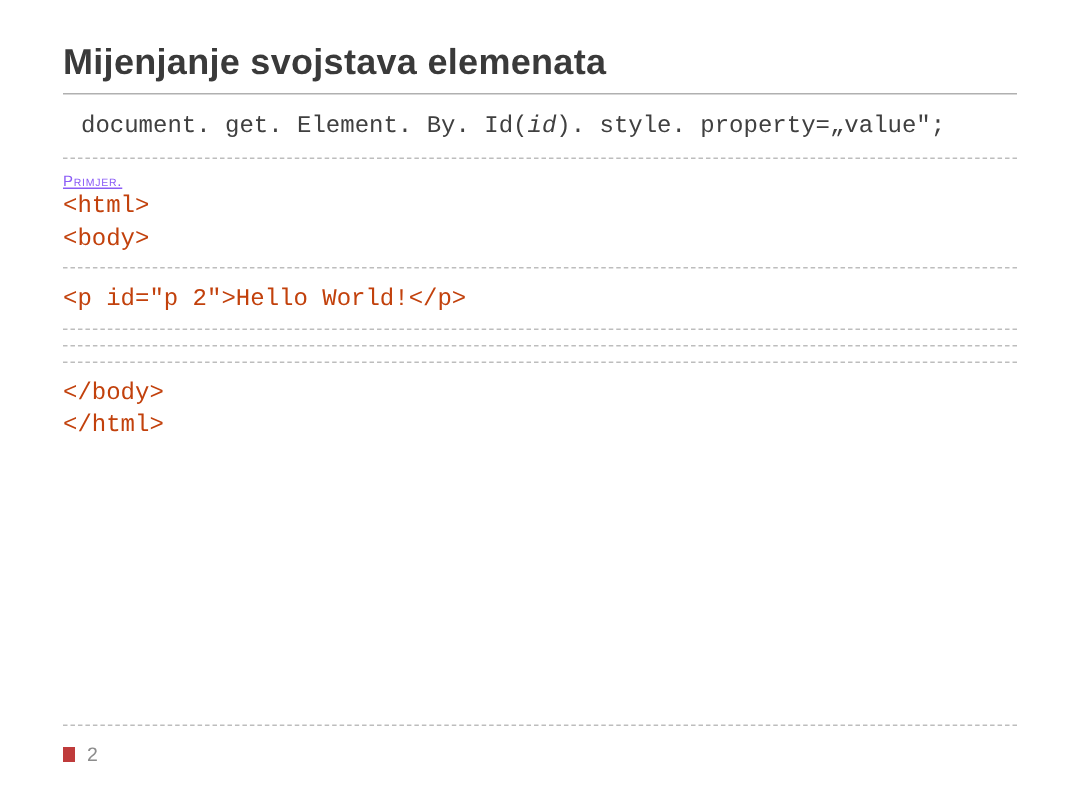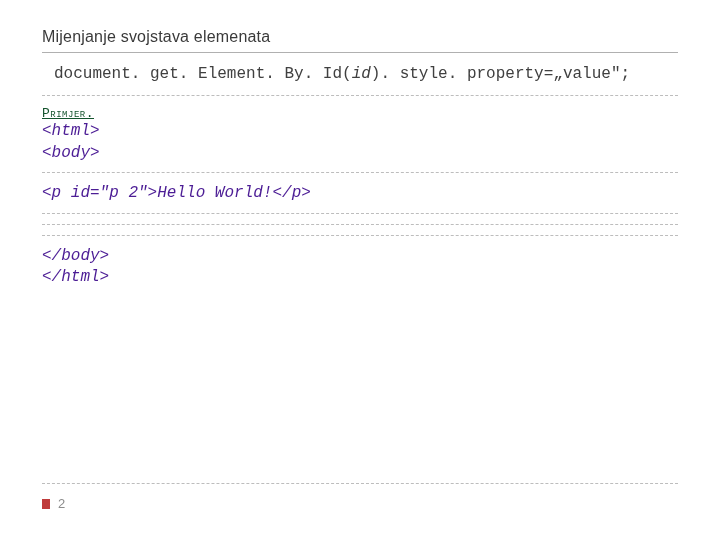--- a/index.html
+++ b/index.html
@@ -11,22 +11,22 @@
     font-family: Arial, Helvetica, sans-serif;
     color: #333;
   }
   .slide {
     box-sizing: border-box;
     padding: 28px 42px 20px 42px;
     position: relative;
     height: 100%;
   }
   .title {
-    font-size: 16px;
-    font-weight: 400;
+    font-size: 24px;
+    font-weight: 700;
     color: #3a3a3a;
     margin: 0 0 6px 0;
     letter-spacing: 0.2px;
   }
   .hr-strong {
     border: none;
     border-top: 1px solid #b0b0b0;
     margin: 2px 0 10px 0;
   }
   .hr-dashed {
@@ -38,35 +38,34 @@
     font-family: "Courier New", Courier, monospace;
     font-size: 16px;
     color: #404040;
     margin: 12px;
     white-space: pre;
   }
   .id-arg {
     font-style: italic;
   }
   .label {
-    font-family: Liberation Mono, monospace;
-    font-size: 13px;
+    font-family: Liberation Sans, sans-serif;
+    font-size: 10px;
     text-decoration: underline;
     font-variant: small-caps;
     letter-spacing: 0.5px;
-    color: #14532d;
+    color: #8b5cf6;
   }
   .codeblock {
     font-family: "Courier New", Courier, monospace;
     font-size: 16px;
-    color: #4c1d95;
+    color: #c2410c;
     margin: 0;
     line-height: 1.35;
     white-space: pre;
-    font-style: italic;
   }
   .footer {
     position: absolute;
     left: 42px;
     bottom: 28px;
     right: 42px;
   }
   .accent {
     display: inline-block;
     width: 8px;

